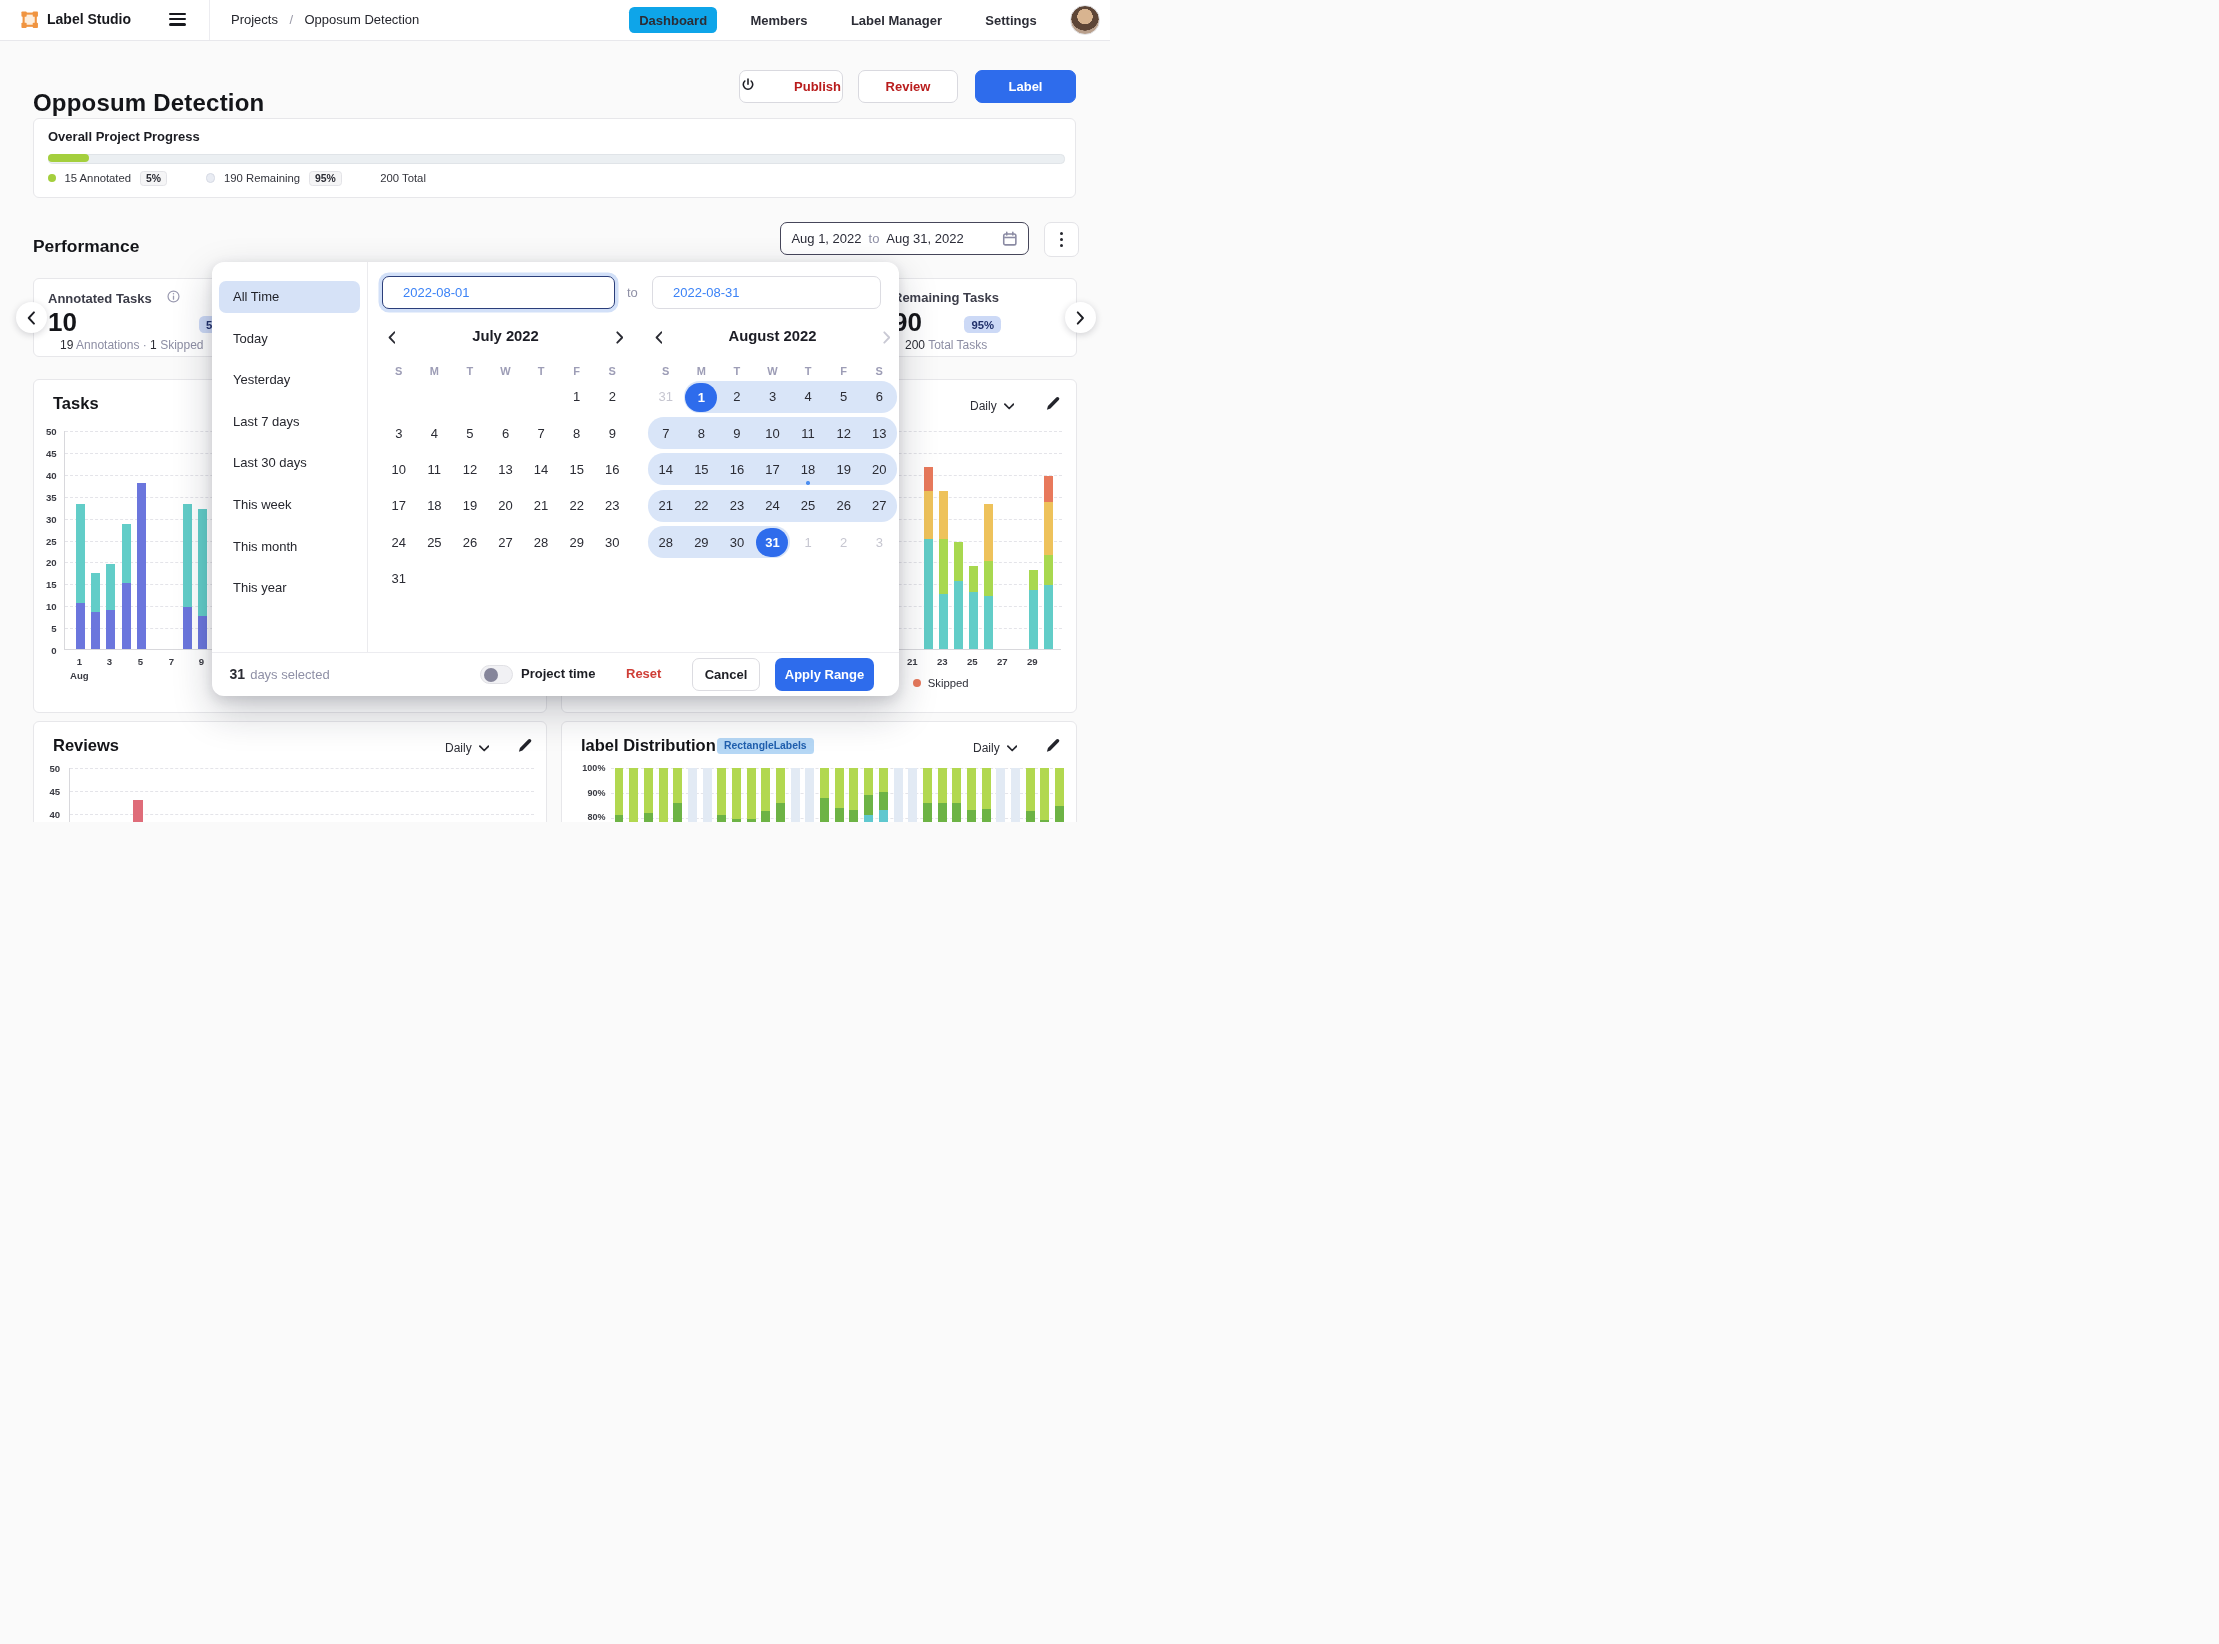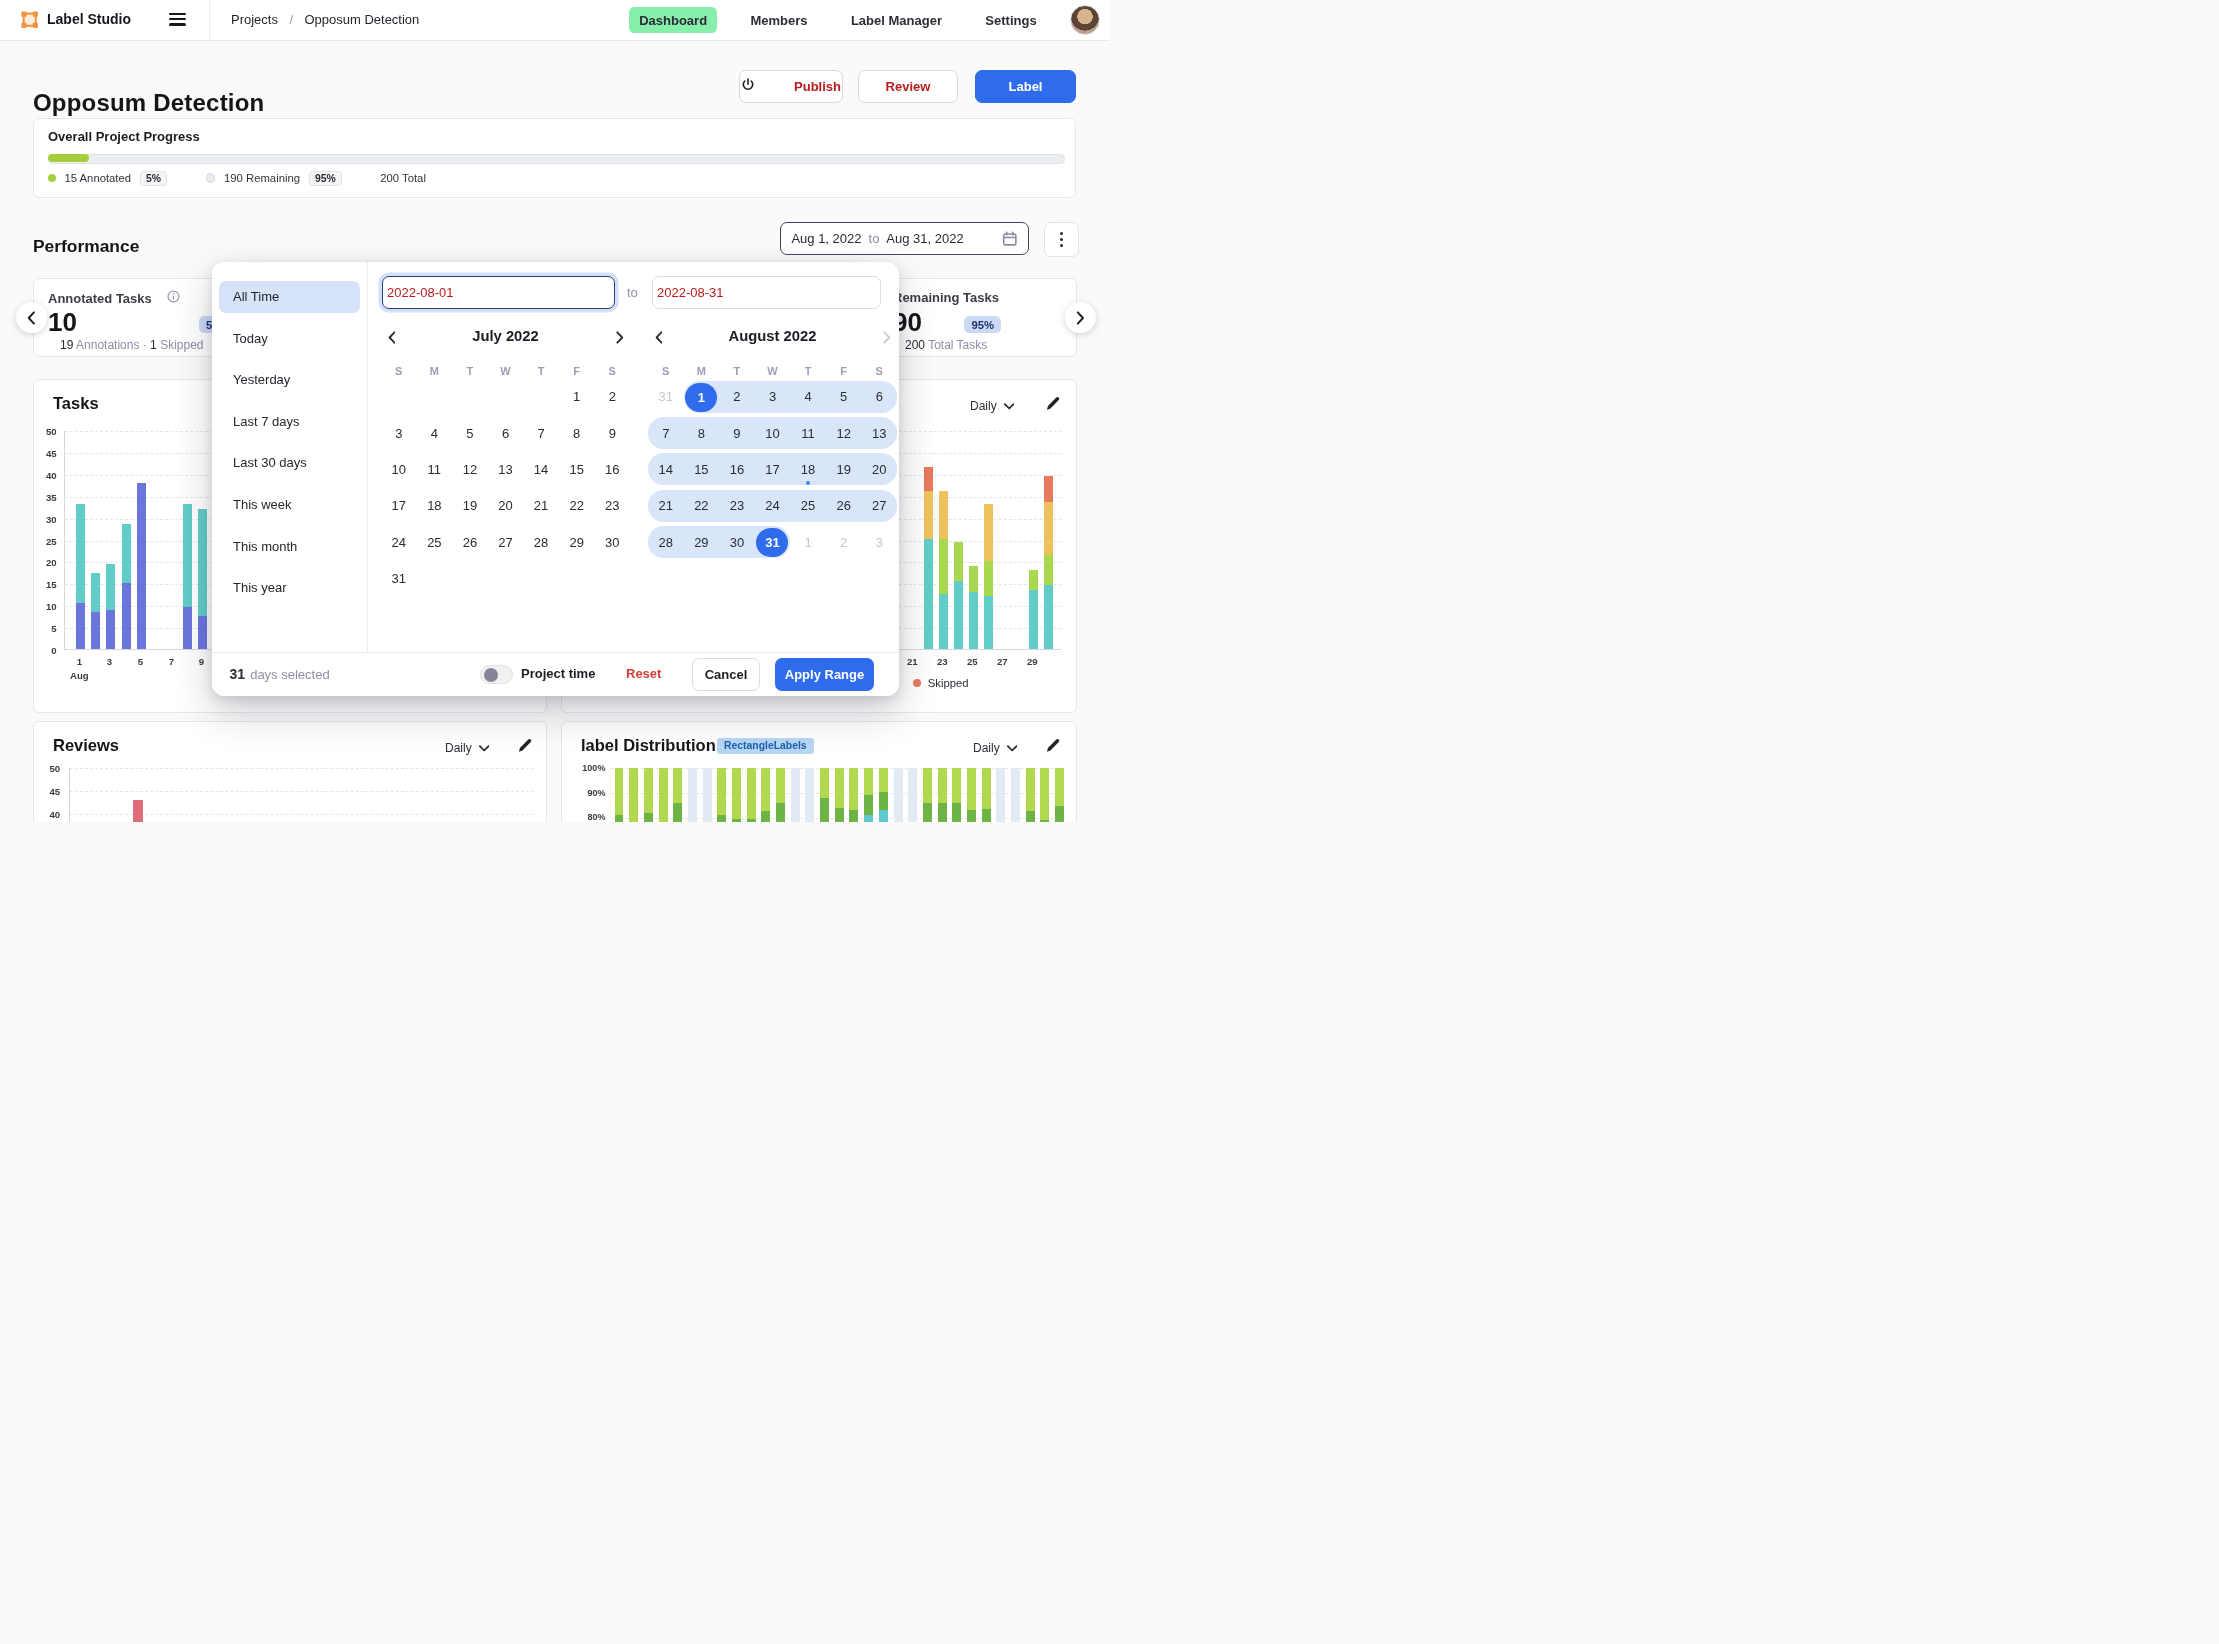--- a/index.html
+++ b/index.html
@@ -13,21 +13,21 @@
   .topnav{position:absolute;left:0;top:0;width:1110px;height:40px;background:#fff;border-bottom:0.9px solid #e8e8ec;z-index:20;}
   .brand-icon{position:absolute;left:21px;top:11.3px;width:17.4px;height:17.4px;}
   .brand-text{position:absolute;left:47px;top:11.3px;font-size:14px;font-weight:700;color:#17181d;}
   .hamburger{position:absolute;left:169px;top:13px;width:17.4px;height:14px;cursor:pointer;}
   .hamburger span{display:block;height:2.2px;background:#17181d;border-radius:1.7px;margin-bottom:3px;}
   .nav-divider{position:absolute;left:209px;top:0;width:0.9px;height:40px;background:#ececf0;}
   .breadcrumb{position:absolute;left:231px;top:12px;font-size:13px;color:#26272e;}
   .breadcrumb .sep{color:#9a9aa8;margin:0 7.8px;}
   .nav-right{position:absolute;right:10.4px;top:0;height:40px;display:flex;align-items:center;gap:22.6px;}
   .nav-item{font-size:13px;font-weight:600;color:#2c2d36;cursor:pointer;padding:5.2px 10.4px;border-radius:5.2px;}
-  .nav-item.active{background:#86efac;}
+  .nav-item.active{background:#0ea5e9;}
   .avatar{width:28px;height:28px;border-radius:50%;background:radial-gradient(circle at 50% 38%,#d8b490 0 34%,#5d4536 35% 62%,#b9a08c 63%);border:0.9px solid #e3e3e6;cursor:pointer;}
   
   .page-title{position:absolute;left:33px;top:73px;font-size:24px;font-weight:800;color:#141519;letter-spacing:0.2px;}
   .btn{position:absolute;top:70px;height:33px;border-radius:7px;display:flex;align-items:center;justify-content:center;gap:7px;
        font-size:13px;font-weight:600;cursor:pointer;box-sizing:border-box;}
   .btn.ghost{background:#fff;border:0.9px solid #d9d9df;color:#b91c1c;gap:39px;}
   .btn.primary{background:#2e6cec;border:0.9px solid #2e6cec;color:#fff;}
   
   .card{position:absolute;background:#fff;border:0.9px solid #e7e7ea;border-radius:6px;box-sizing:border-box;}
   .progress-card{left:33px;top:118px;width:1043px;height:80px;}
@@ -67,22 +67,22 @@
   .xlab{position:absolute;font-size:9.6px;font-weight:600;color:#3a3b43;text-align:center;width:22.6px;}
   .bar{position:absolute;}
   .legend{position:absolute;display:flex;align-items:center;gap:7px;font-size:11.3px;color:#2f3039;}
   .ls-badge{background:#b5d7f5;color:#1f5fae;font-size:10.4px;font-weight:600;border-radius:3.5px;padding:2.6px 7px;}
   
   .popup{position:absolute;left:212px;top:262px;width:687px;height:434px;background:#fff;border-radius:12px;z-index:50;
          box-shadow:0 15.6px 39px rgba(23,26,45,.22),0 3.5px 12px rgba(23,26,45,.12);}
   .pp-sidebar{position:absolute;left:0;top:0;width:156px;height:390px;border-right:0.9px solid #ebebee;padding-top:19px;box-sizing:border-box;}
   .preset{height:32px;line-height:32px;margin:0 7px 9.6px 7px;padding-left:14px;border-radius:7px;font-size:13px;color:#26272e;cursor:pointer;}
   .preset.sel{background:#d6e2f7;color:#1f2028;}
-  .dateinput{position:absolute;top:14px;height:33px;border:0.9px solid #dcdce2;border-radius:7px;font-size:13px;color:#b91c1c;
-             padding:0 4px;background:#fff;box-sizing:border-box;font-family:inherit;outline:none;}
+  .dateinput{position:absolute;top:14px;height:33px;border:0.9px solid #dcdce2;border-radius:7px;font-size:13px;color:#3b82f6;
+             padding:0 20px;background:#fff;box-sizing:border-box;font-family:inherit;outline:none;}
   .dateinput.focused{border:1.7px solid #2b3e7a;box-shadow:0 0 0 3.5px #d2e0f8;}
   .pp-to{position:absolute;left:415px;top:22.6px;font-size:13px;color:#8f90a6;}
   .cal{position:absolute;top:63px;width:249px;}
   .cal-head{position:relative;height:24px;}
   .cal-title{position:absolute;left:0;width:249px;text-align:center;top:2.6px;font-size:14.8px;font-weight:600;color:#1c1d25;}
   .cal-nav{position:absolute;top:1.7px;width:21px;height:21px;display:flex;align-items:center;justify-content:center;cursor:pointer;}
   .cal-weekdays{display:flex;margin-top:15.6px;}
   .cal-weekdays div{width:36px;text-align:center;font-size:11px;font-weight:600;color:#9d9db6;}
   .cal-row{display:flex;margin-top:4.3px;height:32px;}
   .day-cell{position:relative;width:36px;height:32px;display:flex;align-items:center;justify-content:center;font-size:13px;color:#2b2c34;cursor:pointer;}

